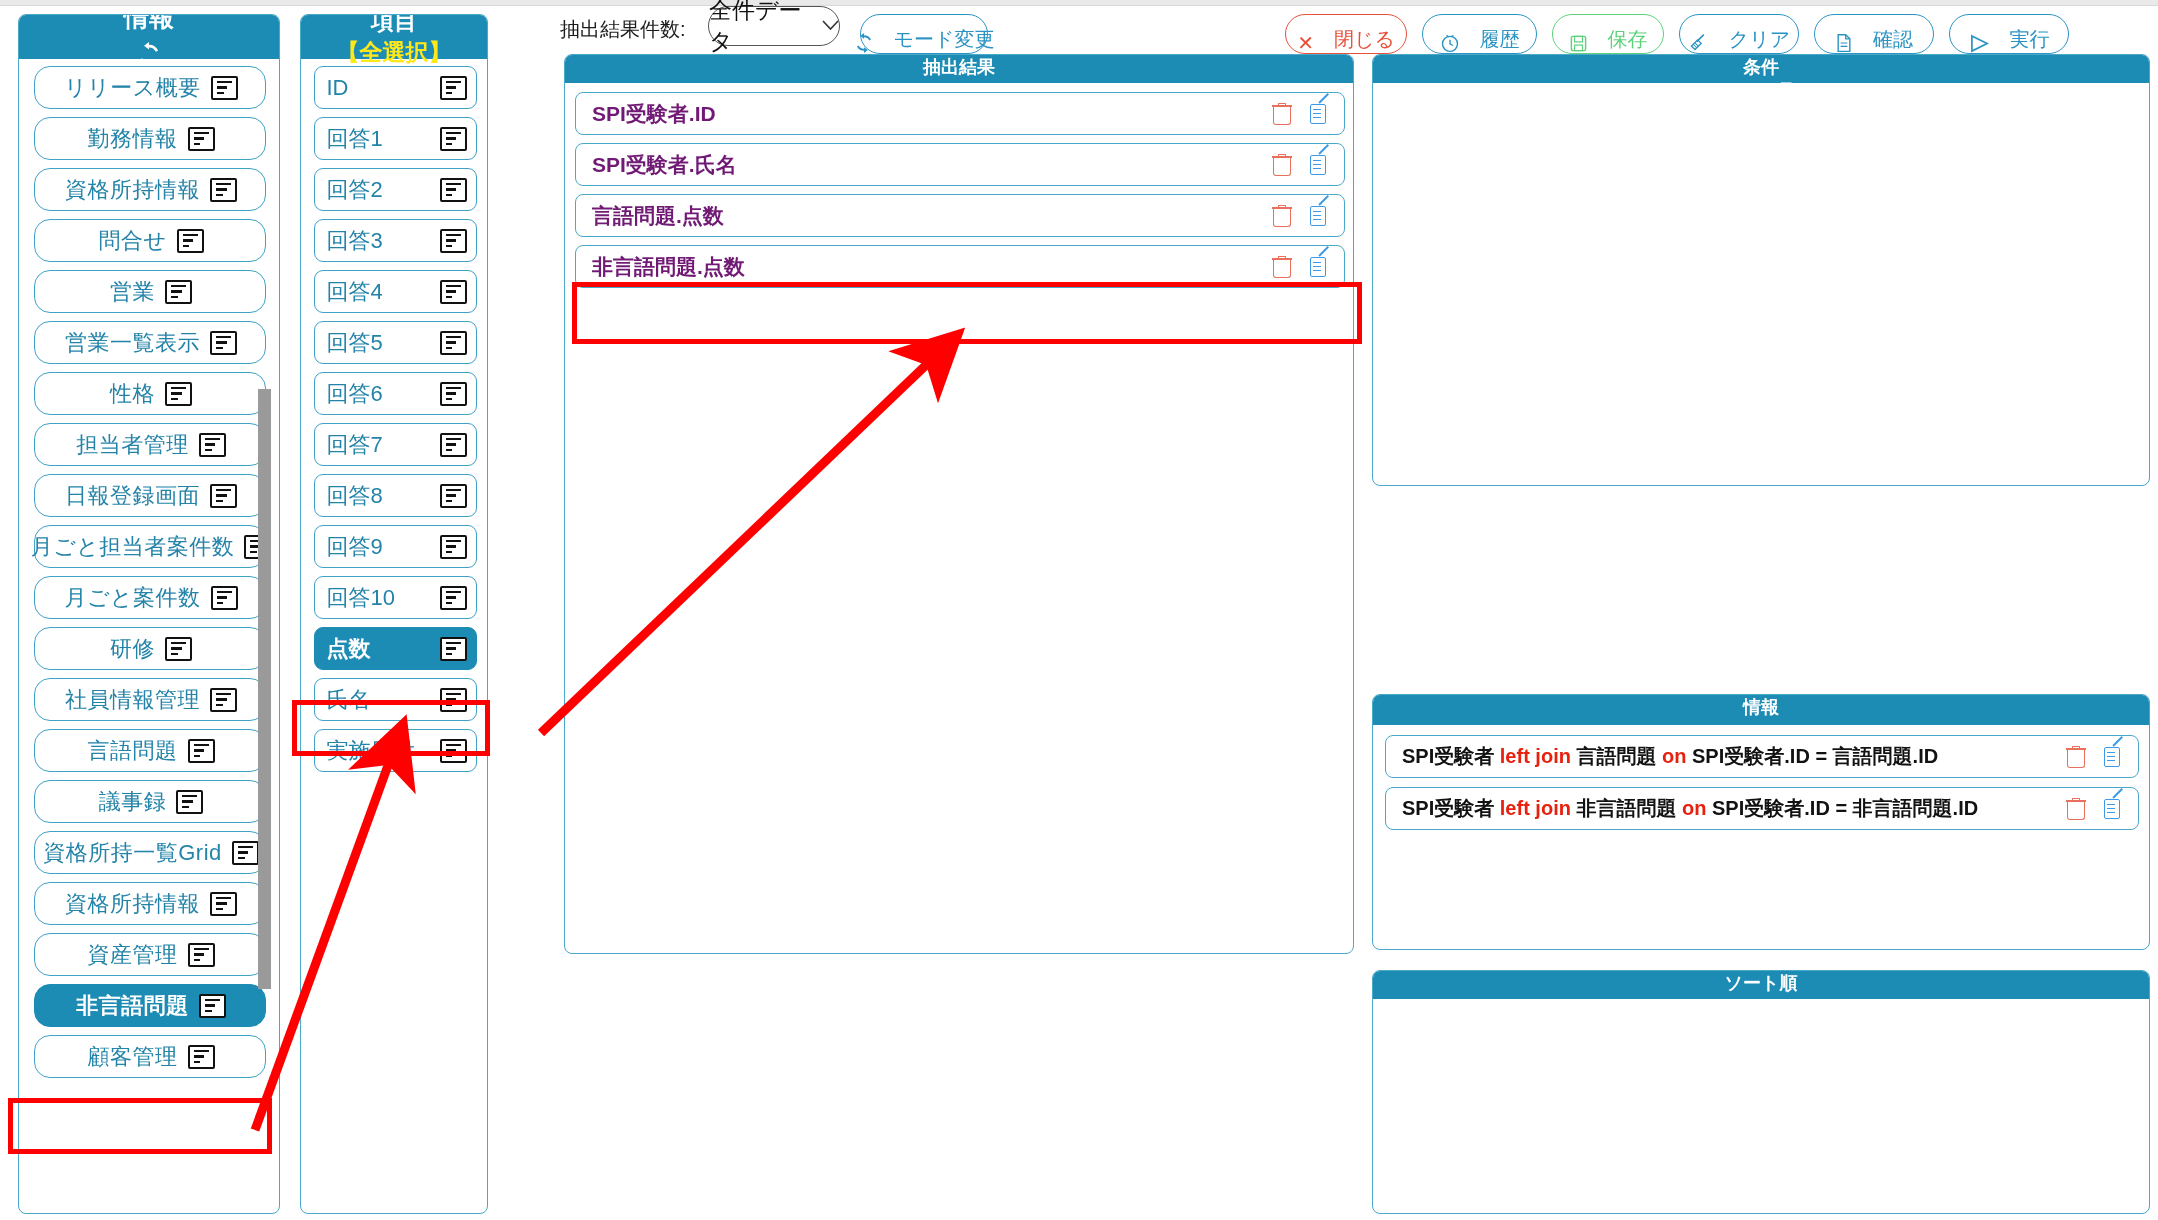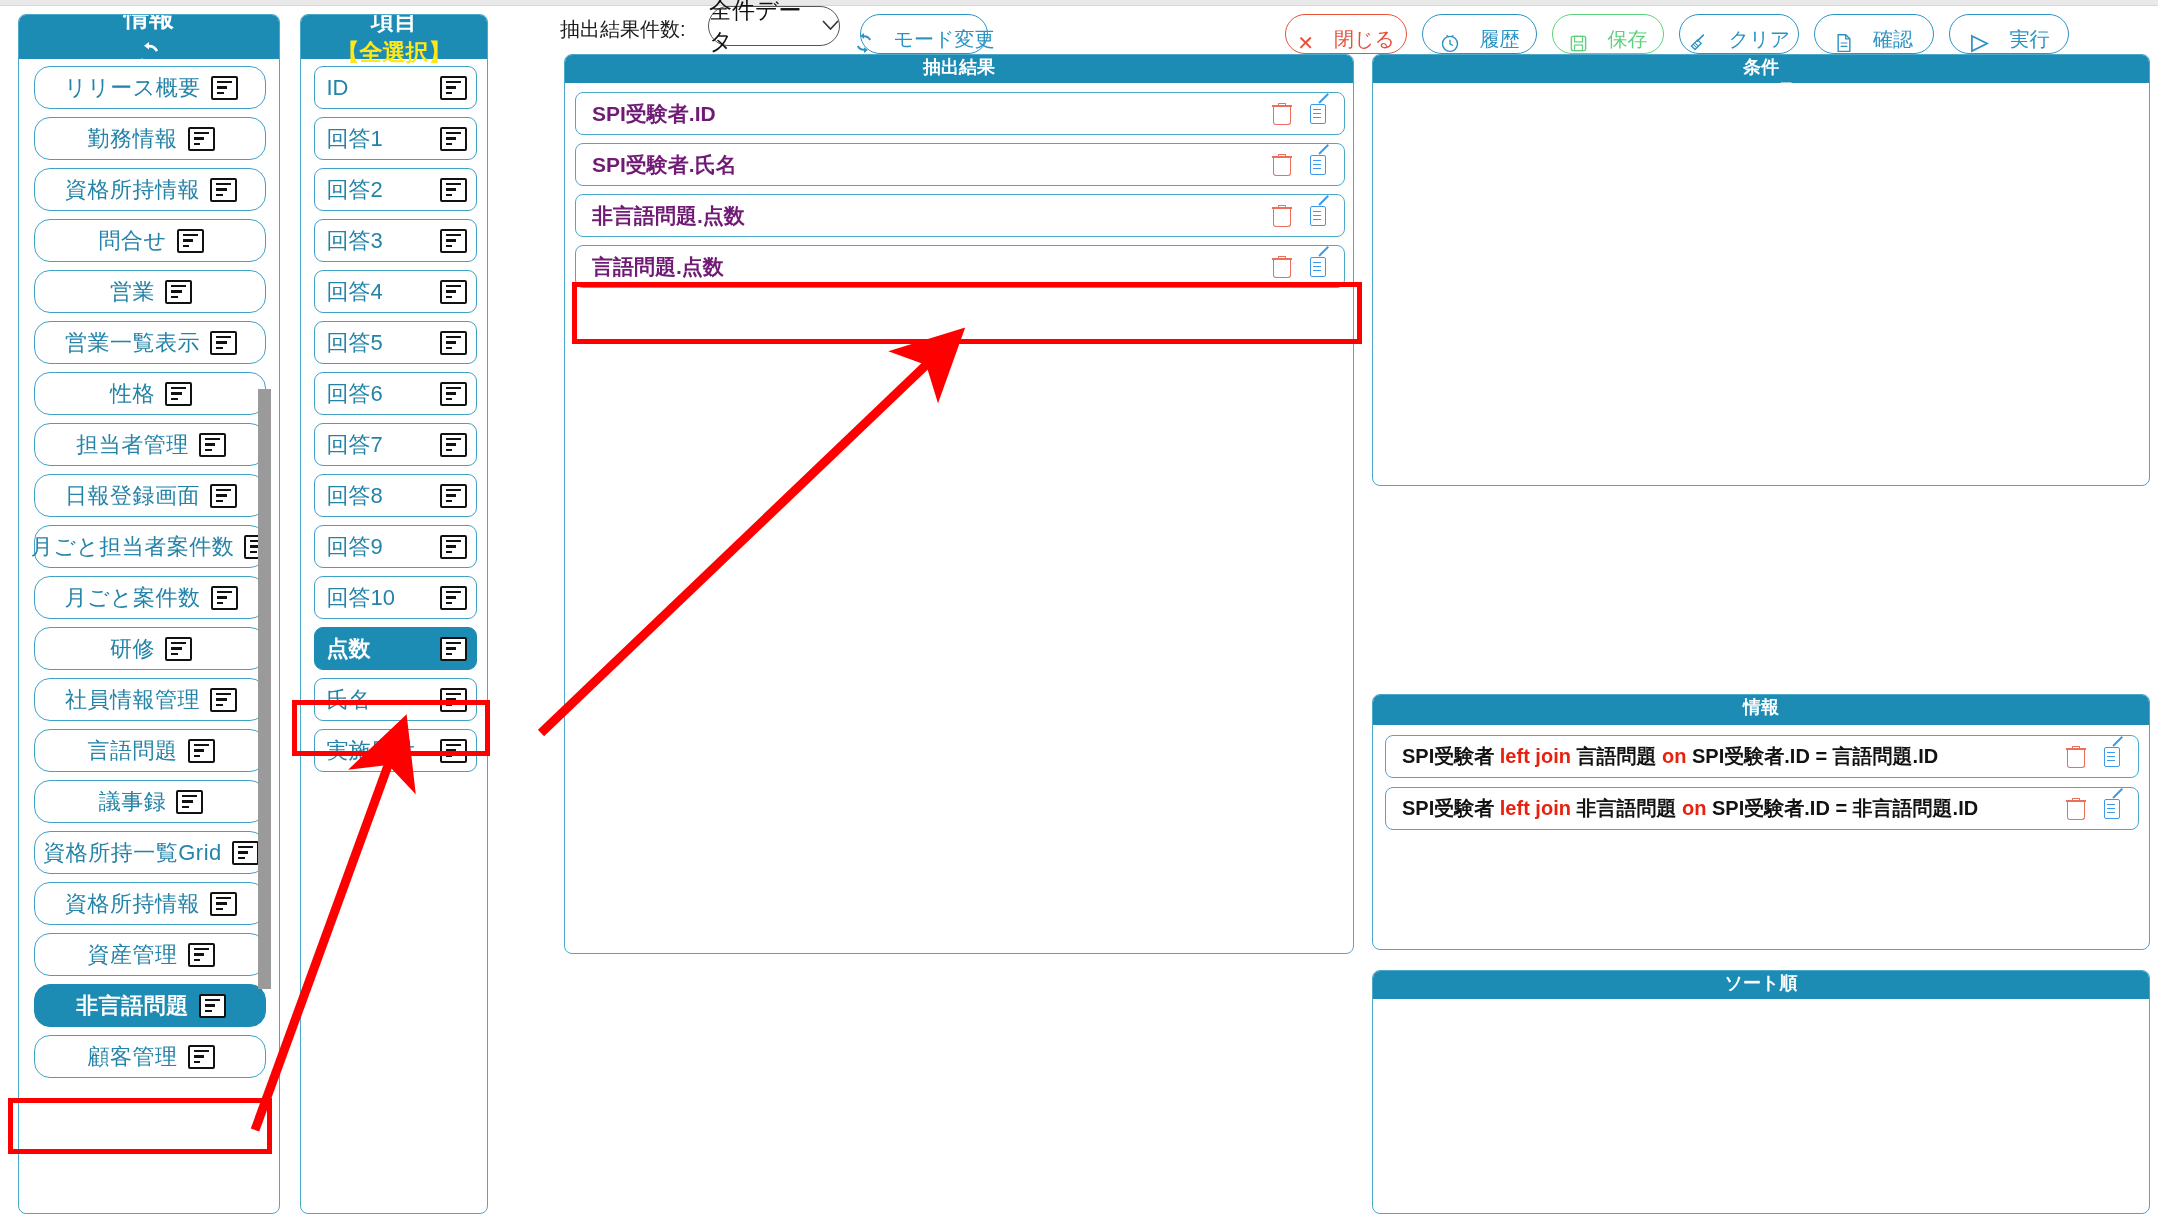--- a/index.html
+++ b/index.html
@@ -522,32 +522,32 @@
         <span class="rowicons">
           <span class="trash">
             <b></b>
           </span>
           <span class="edit">
             <u></u>
           </span>
         </span>
       </div>
       <div class="ex-row">
-        <span class="t">非言語問題.点数</span>
+        <span class="t">言語問題.点数</span>
         <span class="rowicons">
           <span class="trash">
             <b></b>
           </span>
           <span class="edit">
             <u></u>
           </span>
         </span>
       </div>
       <div class="ex-row">
-        <span class="t">言語問題.点数</span>
+        <span class="t">非言語問題.点数</span>
         <span class="rowicons">
           <span class="trash">
             <b></b>
           </span>
           <span class="edit">
             <u></u>
           </span>
         </span>
       </div>
     </div>

